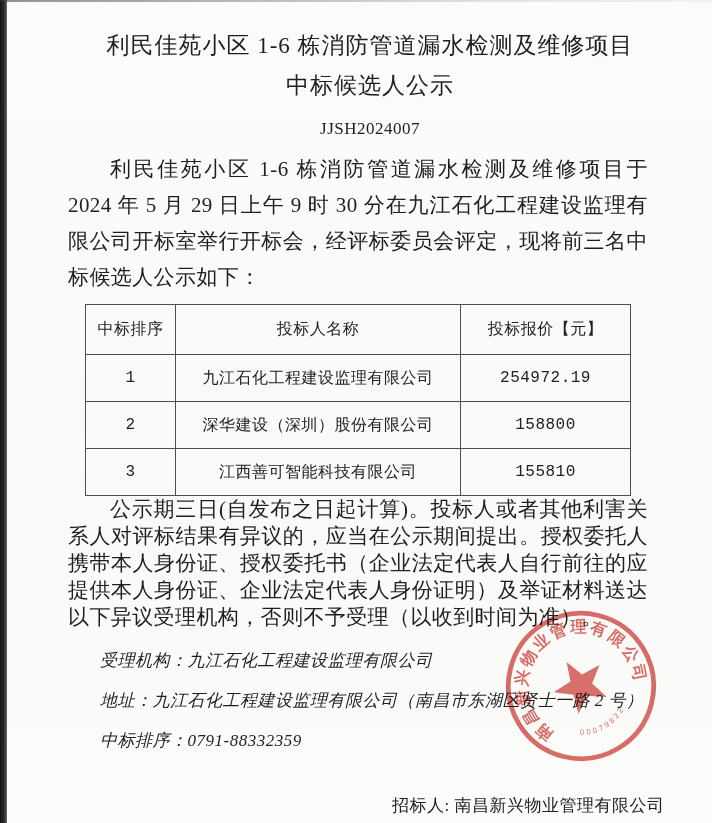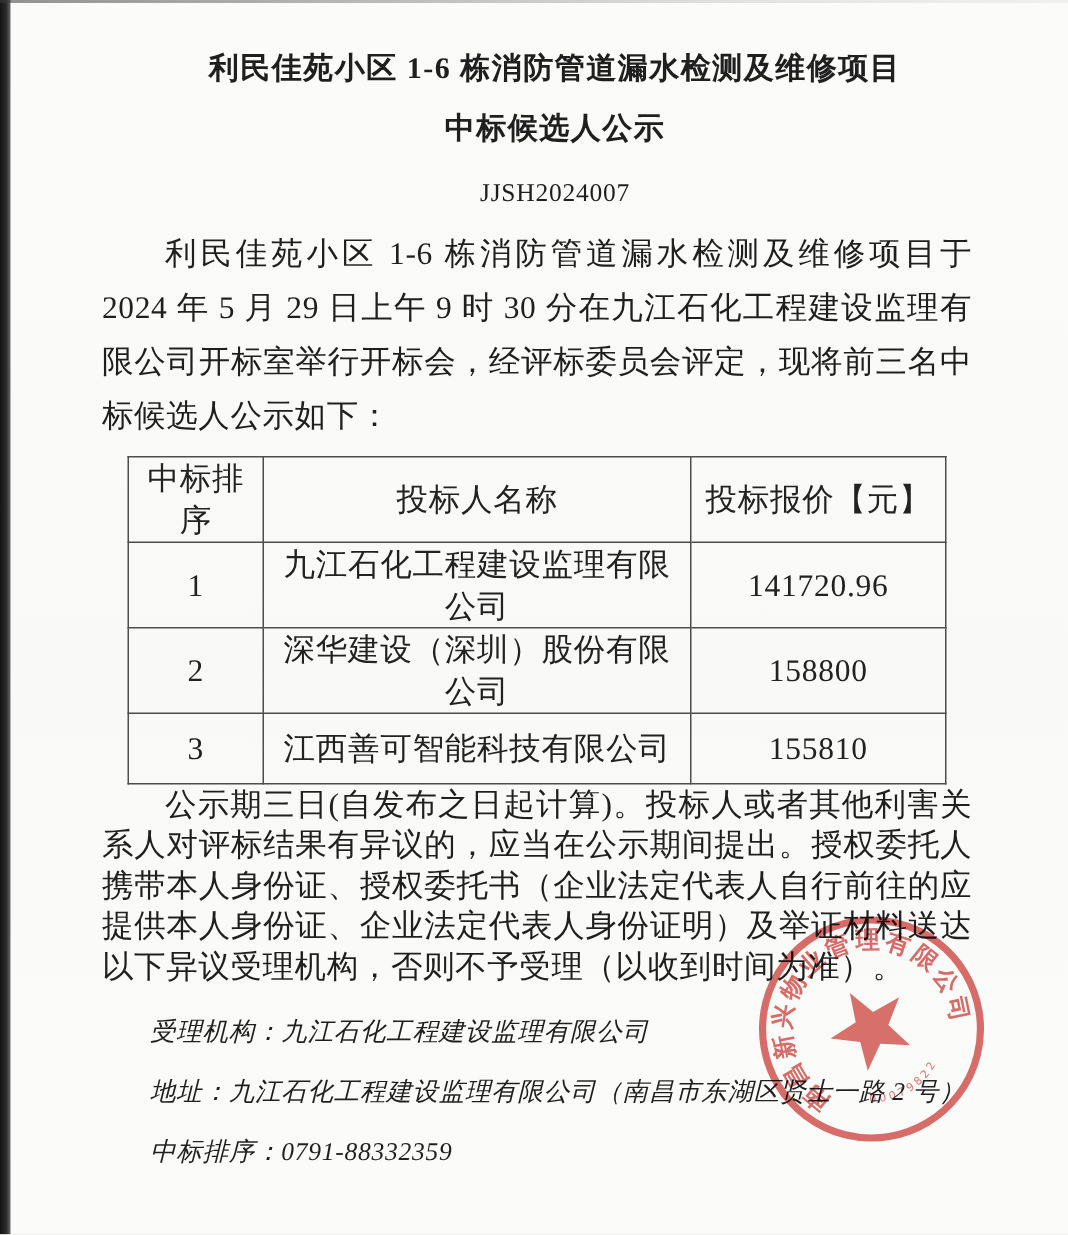--- a/index.html
+++ b/index.html
@@ -28,22 +28,22 @@
   .scan-edge-top {
     position: absolute;
     left: 0; top: 0;
     width: 100%; height: 2px;
     background: linear-gradient(to right, #3a3a3a, #cfcfcd 70%, #e8e8e6);
     opacity: .55;
   }
   .title-block {
     margin: 26px 34px 0 62px;
     text-align: center;
-    font-weight: bold;
-    font-size: 20px;
+    font-weight: normal;
+    font-size: 23px;
     line-height: 40px;
     letter-spacing: 1px;
   }
   .doc-number {
     margin: 13px 34px 0 62px;
     text-align: center;
     font-weight: normal;
     font-size: 17px;
     letter-spacing: .5px;
   }
@@ -57,22 +57,23 @@
   }
   .para.notice {
     line-height: 27px;
     margin-top: 0;
   }
   table.bid-table {
     margin: 9px 0 0 85px;
     border-collapse: collapse;
     table-layout: fixed;
     width: 545px;
-    font-size: 21px;
+    font-size: 16px;
     color: #222;
+    font-family: Liberation Mono, monospace;
   }
   table.bid-table td, table.bid-table th {
     border: 1.4px solid #4d4d4d;
     text-align: center;
     vertical-align: middle;
     font-weight: normal;
     padding: 0 4px;
     letter-spacing: .5px;
   }
   table.bid-table th { height: 49px; }
@@ -129,21 +130,21 @@
     </colgroup>
     <tbody>
         <tr>
       <th>中标排序</th>
       <th>投标人名称</th>
       <th>投标报价【元】</th>
     </tr>
     <tr>
       <td>1</td>
       <td>九江石化工程建设监理有限公司</td>
-      <td>141720.96</td>
+      <td>254972.19</td>
     </tr>
     <tr>
       <td>2</td>
       <td>深华建设（深圳）股份有限公司</td>
       <td>158800</td>
     </tr>
     <tr>
       <td>3</td>
       <td>江西善可智能科技有限公司</td>
       <td>155810</td>

